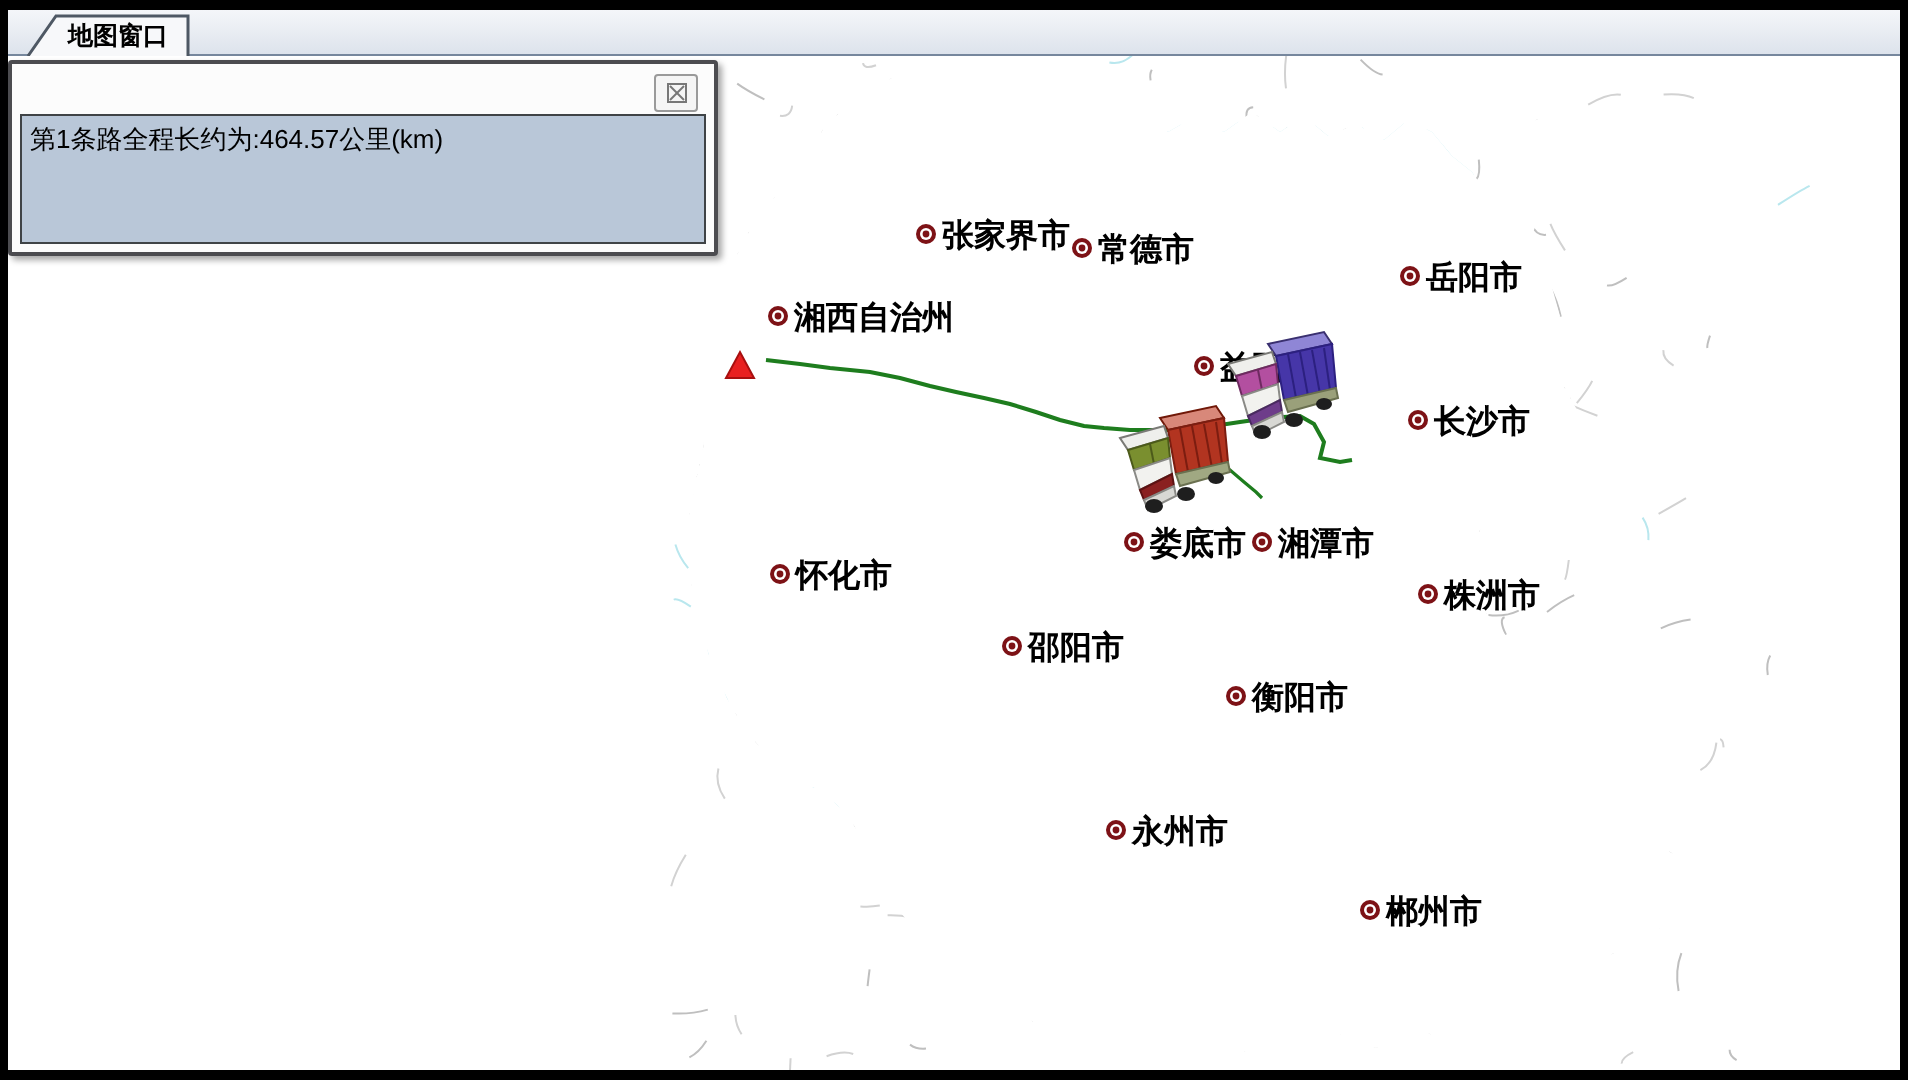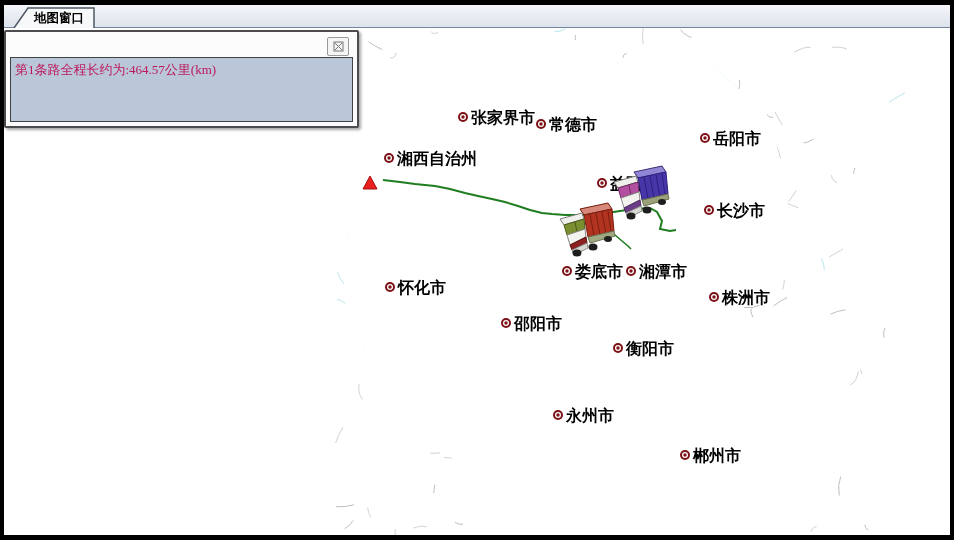--- a/index.html
+++ b/index.html
@@ -16,22 +16,22 @@
   #maparea{position:absolute;left:4px;top:28px;width:946px;height:507px;background:#ffffff;overflow:hidden;}
   #map-svg{position:absolute;left:0;top:0;}
   
   #info-panel{position:absolute;left:0px;top:2px;width:351px;height:94px;background:#fcfcfc;
           border:2px solid #4c4c50;border-radius:2px;box-shadow:2px 2px 3px rgba(0,0,0,0.35);}
   #panel-close{position:absolute;right:8px;top:5px;width:20px;height:17px;background:#f5f5f5;
           border:1px solid #9a9a9a;border-radius:2px;display:flex;align-items:center;justify-content:center;
           cursor:pointer;}
   #panel-inner{position:absolute;left:4px;right:4px;top:25px;bottom:4px;background:#b9c7d8;
           border:1px solid #3f4346;padding:3px 4px;box-sizing:border-box;}
-  .panel-line{font-size:13px;line-height:18.5px;color:#be185d;white-space:nowrap;
-          font-family:Liberation Serif, serif;}
+  .panel-line{font-size:13px;line-height:18.5px;color:#000000;white-space:nowrap;
+          font-family:Liberation Sans, sans-serif;}
   
   .city-label{font-size:16px;font-weight:bold;fill:#000;stroke:#ffffff;stroke-width:2.5px;
           paint-order:stroke;font-family:"DejaVu Sans",sans-serif;}
 </style>
 </head>
 <body>
 
 <div id="screen">
 
   <div id="tabbar">

